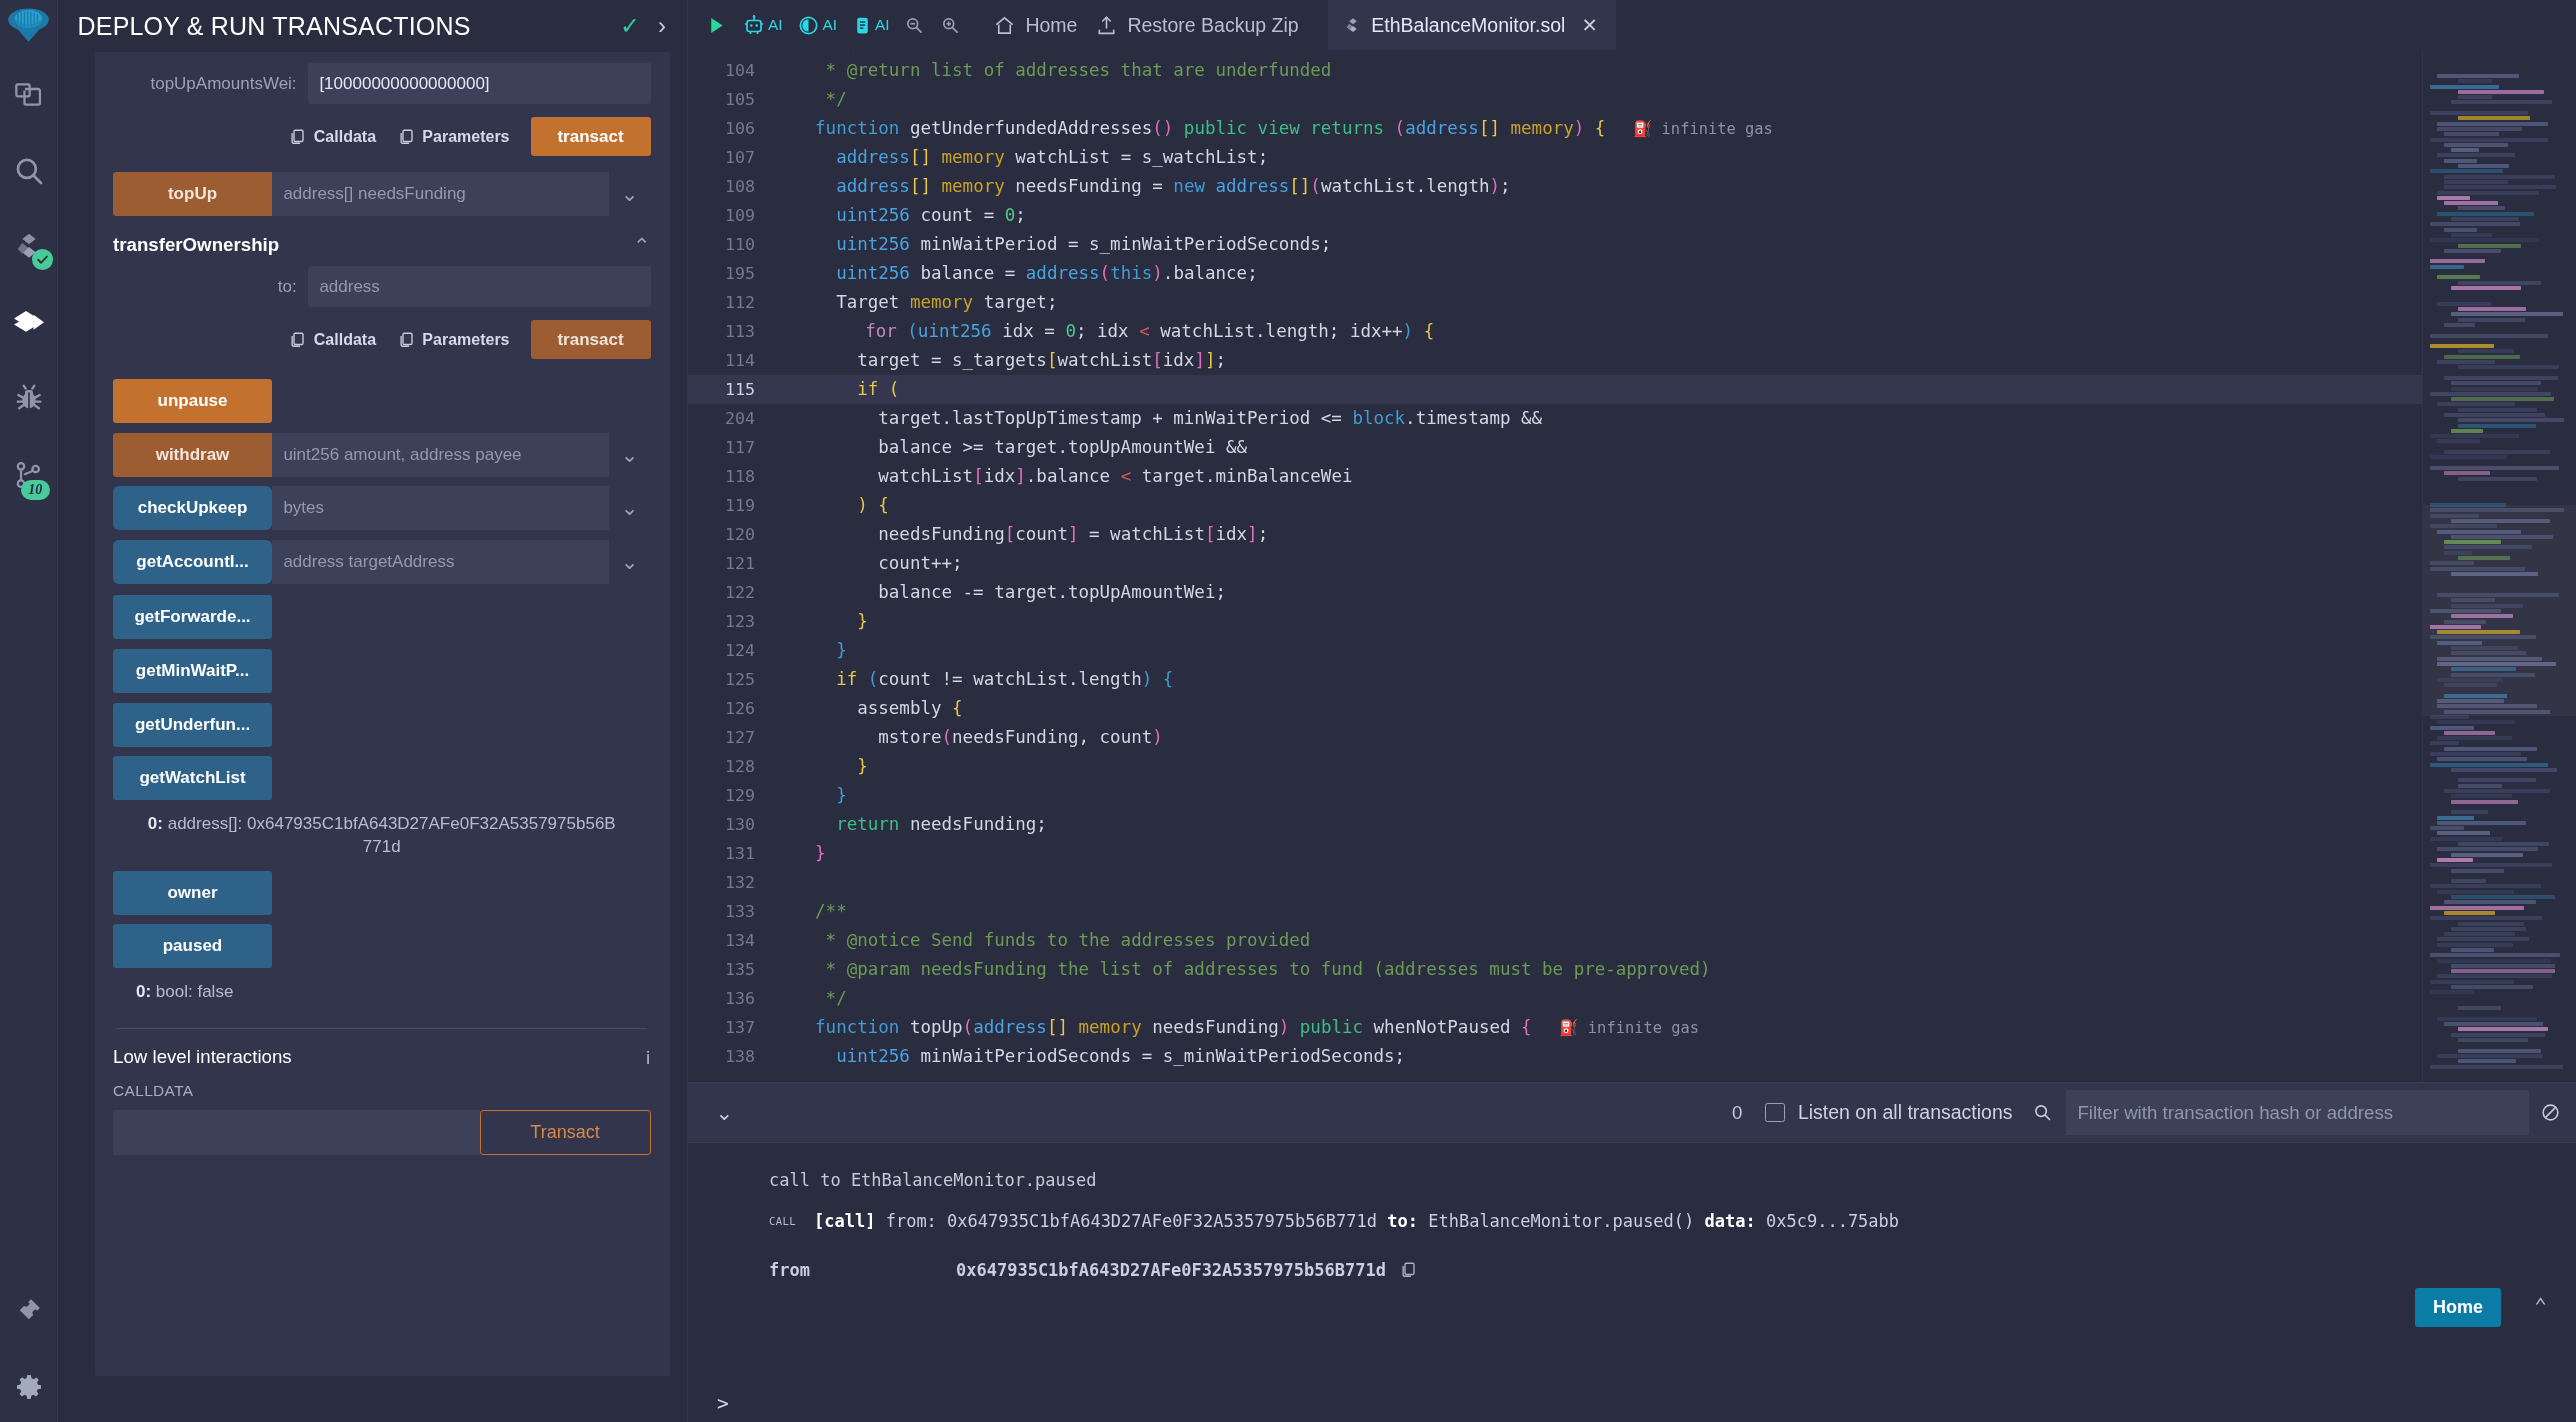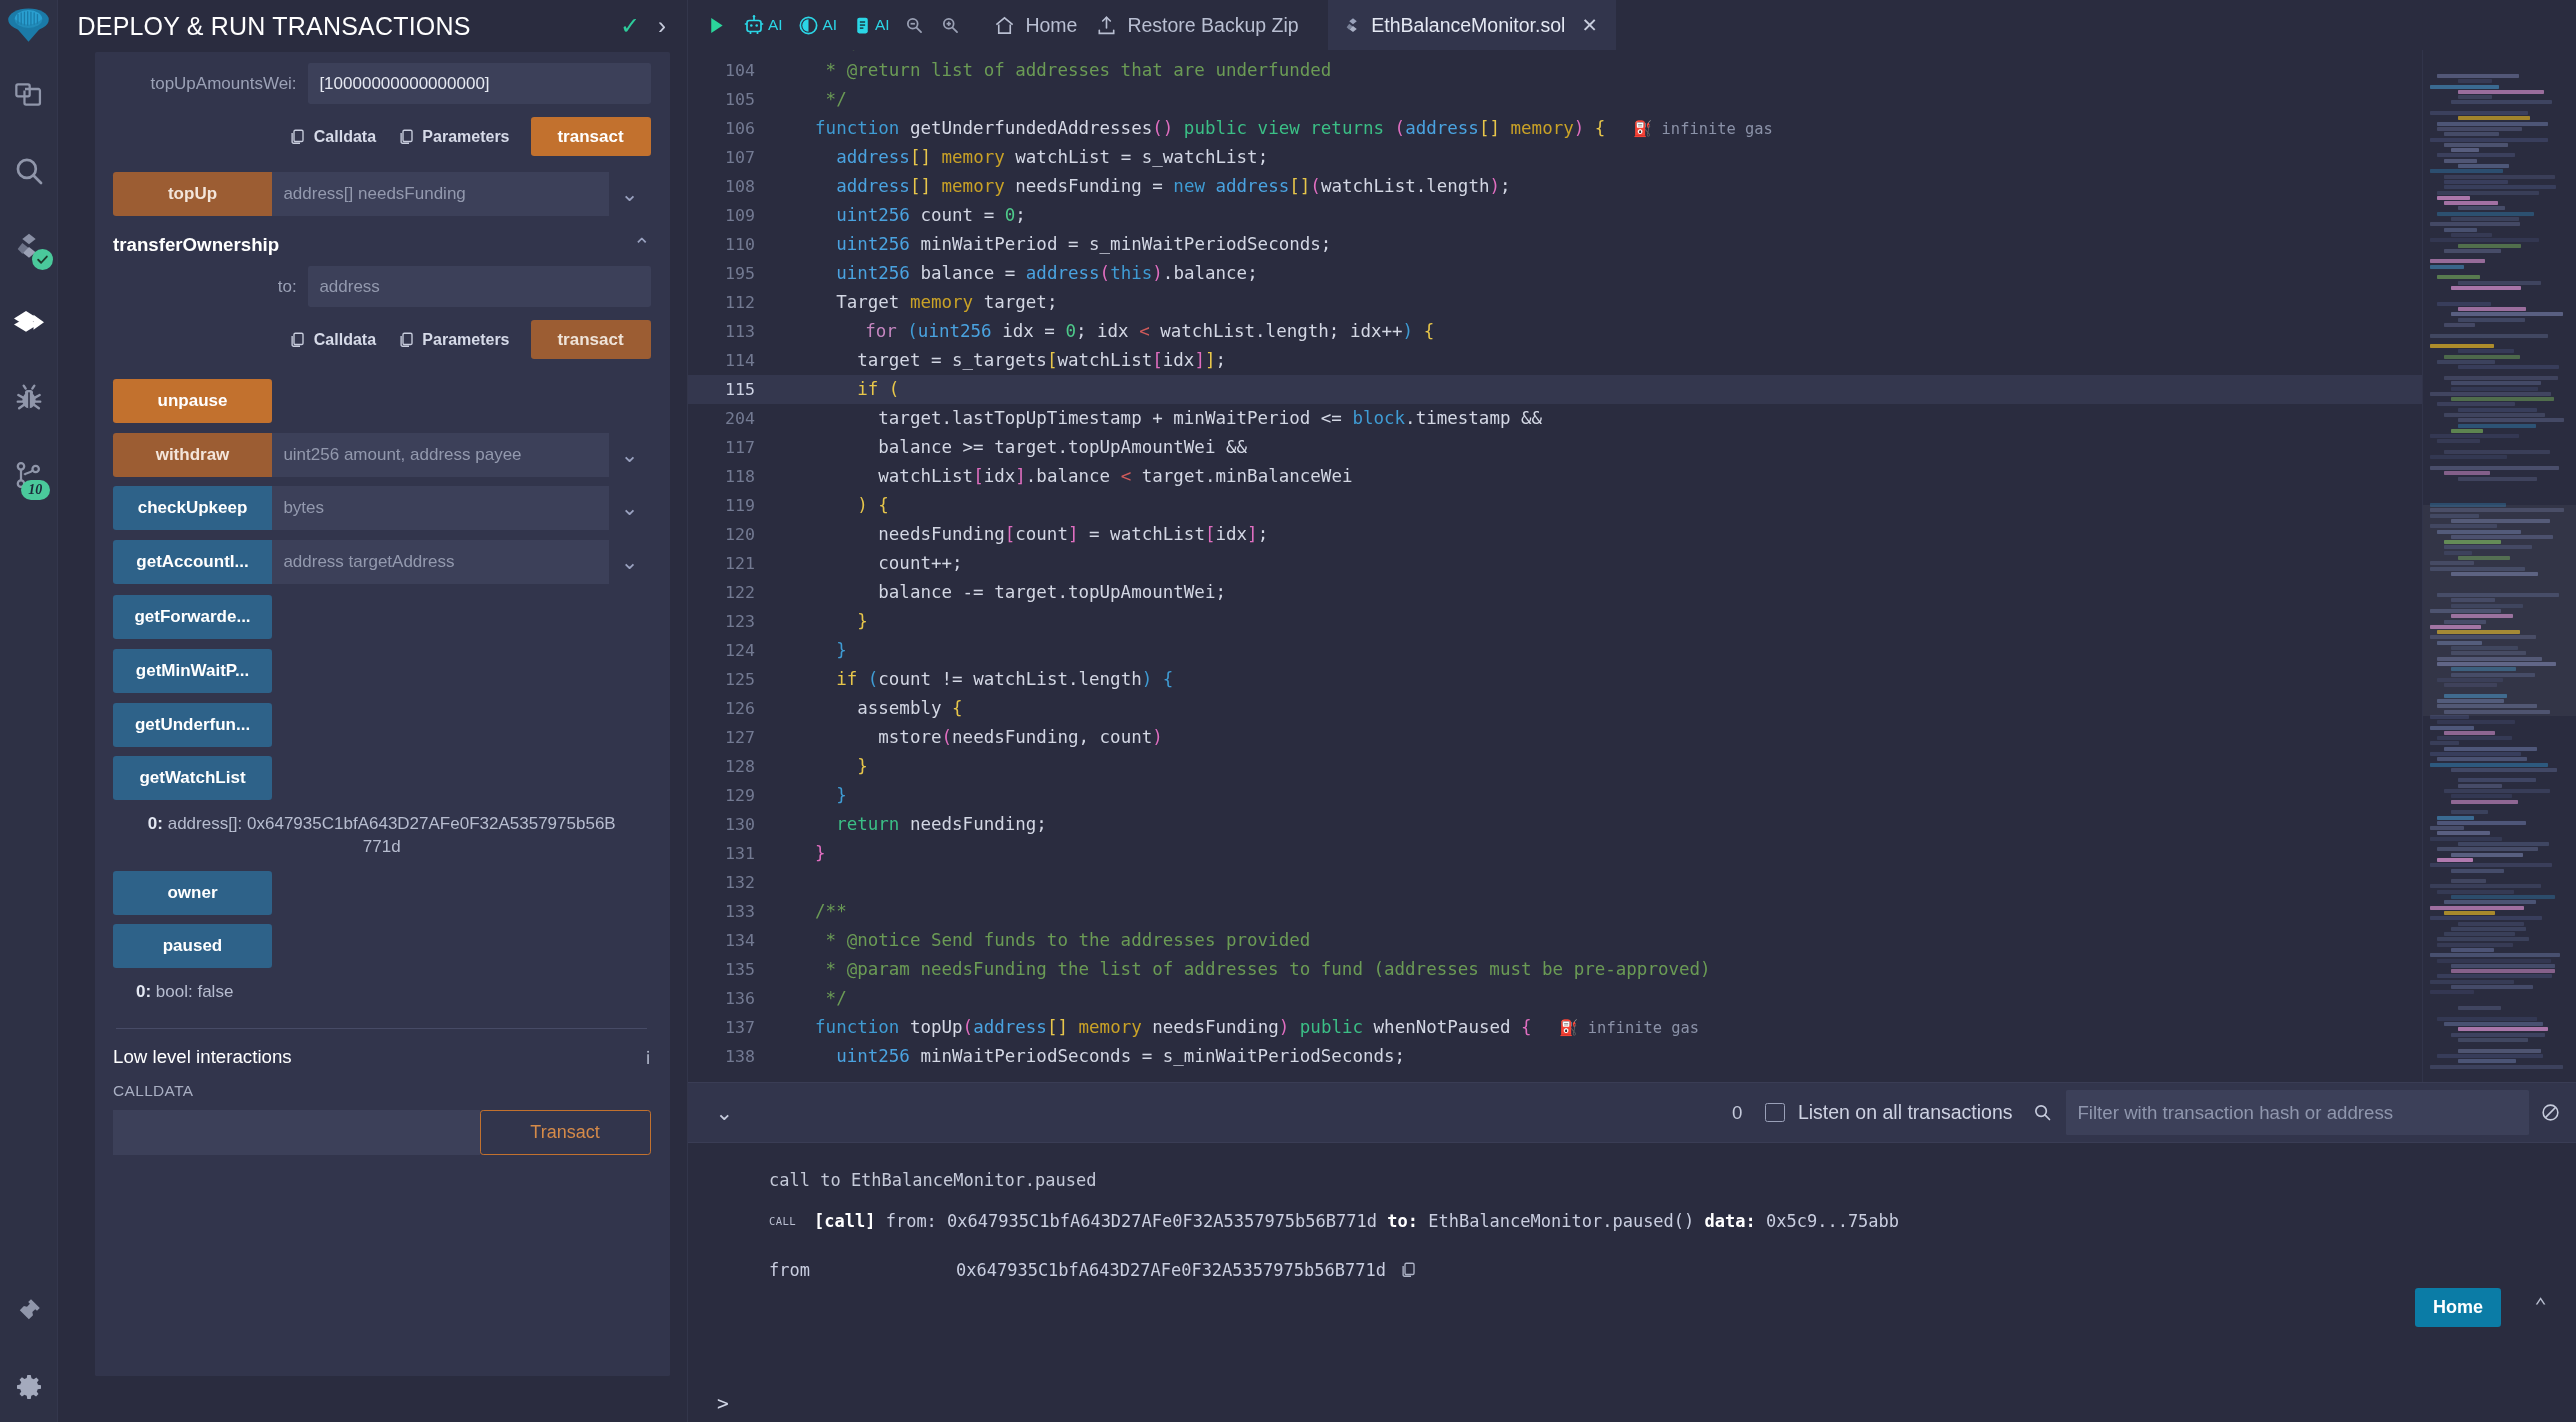--- a/index.html
+++ b/index.html
@@ -109,21 +109,21 @@
   .fn-btn {
     border: none; border-radius: 3.2px 0 0 3.2px;
     min-width: 159px; height: 44px; color: #fff;
     font-size: 17px; font-weight: bold; cursor: pointer;
     font-family: "Liberation Sans", sans-serif; padding: 0 8px;
     white-space: nowrap; overflow: hidden;
   }
   .fn-btn.solo { border-radius: 3.2px; }
   .fn-orange { background: #c2712e; }
   .fn-orange-dim { background: #9c5d33; color: #f3e5da; }
-  .fn-blue { background: #2e6289; }
+  .fn-blue { background: #2e6289; border-radius: 6px; }
   .fn-input {
     flex: 1; background: #3c4059; border: none;
     color: #e6e9f2; font-size: 17px; padding: 0 11.4px;
     font-family: "Liberation Sans", sans-serif;
   }
   .fn-input::placeholder { color: #9399ae; }
   .fn-chev { width: 42px; display: flex; align-items: center; justify-content: center; color: #9aa2c0; font-size: 21px; cursor: pointer; }
 
   .section-head { display: flex; align-items: flex-start; margin-top: 18px; }
   .section-title { color: #fff; font-size: 18.7px; font-weight: bold; flex: 1; }
@@ -253,21 +253,21 @@
     padding: 16px 0 0 0;
   }
   .term-call-head { color: #c5cad9; font-size: 17px; padding: 11.4px 0 0 81px; }
   .term-row { display: flex; align-items: center; padding: 21px 0 0 81px; }
   .term-tag {
     color: #b9bed0; font-size: 10.6px; letter-spacing: 0.4px;
     width: 45px; flex: 0 0 45px; text-transform: uppercase;
   }
   .term-line { color: #c9cee0; font-size: 17px; }
   .term-line b { color: #ffffff; }
-  .term-kv { display: flex; align-items: center; padding: 29px 0 0 81px; }
+  .term-kv { display: flex; align-items: center; padding: 29px 0 0 81px; font-weight: bold; }
   .term-k { color: #c9cee0; font-size: 17px; width: 187px; flex: 0 0 187px; }
   .term-v { color: #c9cee0; font-size: 17px; }
   .term-cp { margin-left: 13px; display:flex; cursor:pointer; }
   .btn-debug {
     position: absolute; right: 75px; top: 145px;
     background: #0b7ca6; color: #fff; border: none; border-radius: 3.2px;
     width: 86px; height: 39px; font-size: 18px; font-weight: bold; cursor: pointer;
     font-family: "Liberation Sans", sans-serif;
   }
   .debug-chev { position: absolute; right: 29px; top: 151px; color: #b6bccd; font-size: 21px; cursor: pointer; }

